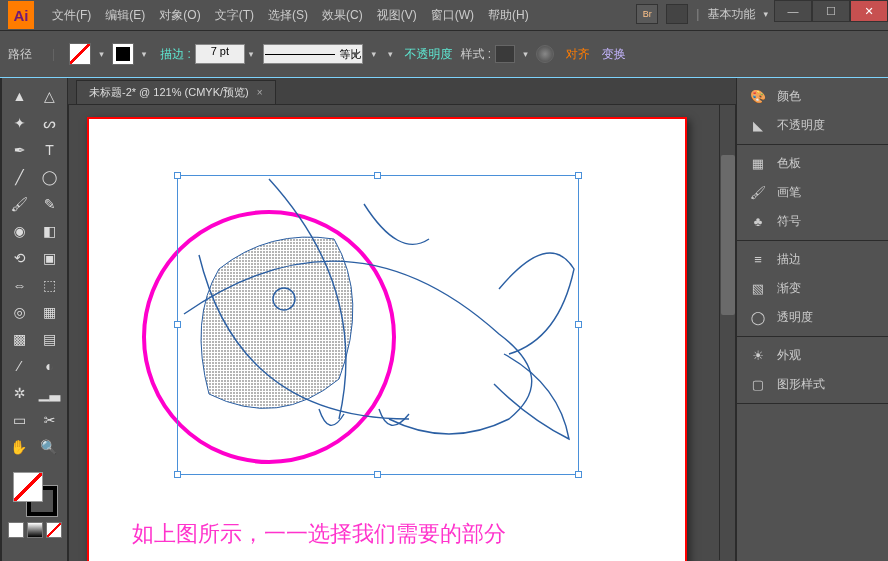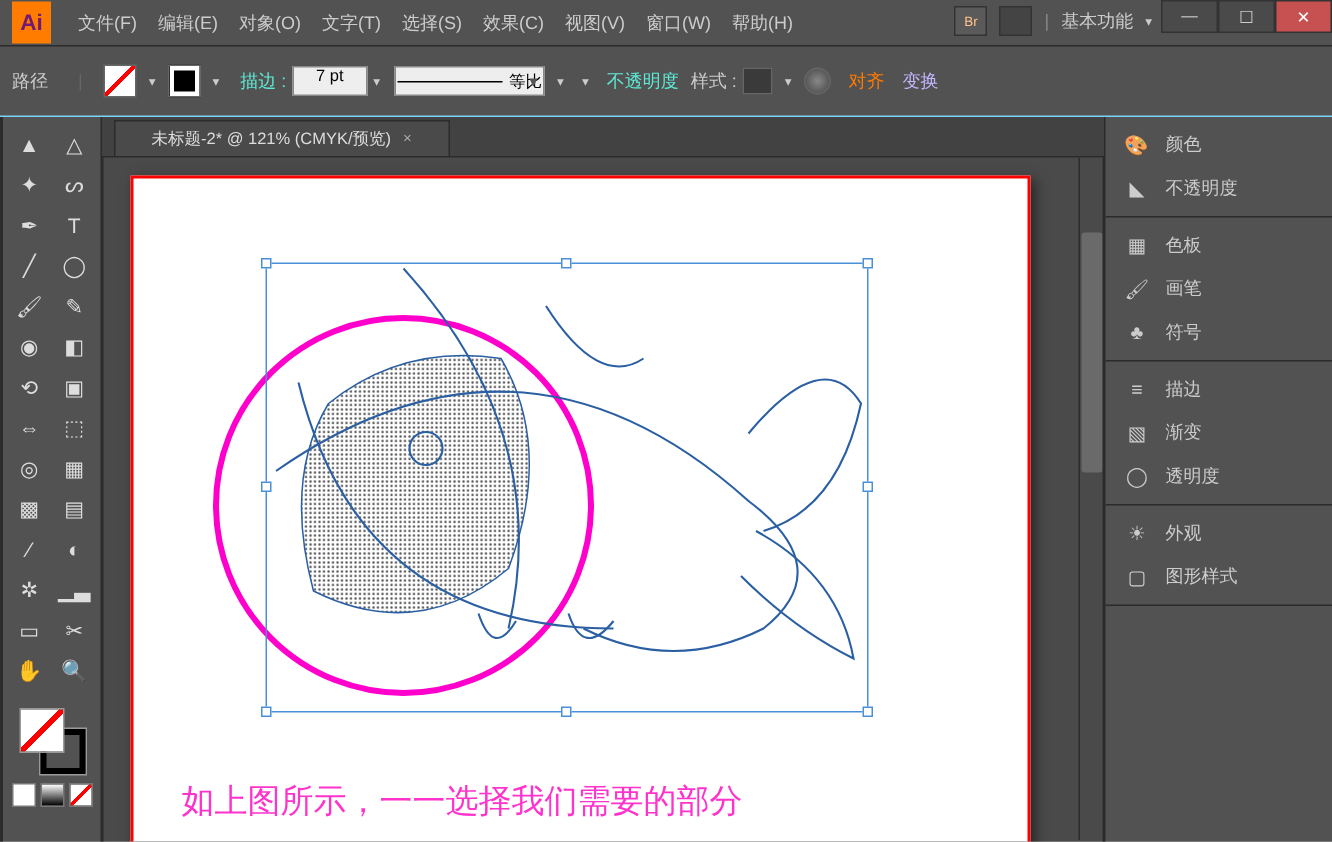--- a/index.html
+++ b/index.html
@@ -27,29 +27,29 @@
 .tools{width:68px;background:#525252;border-right:1px solid #2b2b2b;border-left:2px solid #2b2b2b;display:flex;flex-direction:column;align-items:center;padding-top:6px}
 .trow{display:flex;gap:2px;margin-bottom:3px}
 .tbtn{width:28px;height:24px;background:#525252;display:flex;align-items:center;justify-content:center;font-size:14px;color:#ddd;cursor:pointer}
 .fillstroke{margin-top:10px;position:relative;width:44px;height:44px}
 .fs-f{position:absolute;width:30px;height:30px;background:linear-gradient(135deg,#fff 45%,red 45%,red 55%,#fff 55%);border:1px solid #999}
 .fs-s{position:absolute;width:30px;height:30px;right:0;bottom:0;background:#525252;border:4px solid #000;box-shadow:0 0 0 1px #999}
 .mini-sw{display:flex;gap:3px;margin-top:6px}
 .ms{width:16px;height:16px;border:1px solid #777}
 .doc-area{flex:1;background:#4a4a4a;display:flex;flex-direction:column}
 .tab-row{height:26px;background:#424242;display:flex;align-items:flex-end;padding-left:8px}
-.tab{height:24px;background:#4a4a4a;border:1px solid #2b2b2b;border-bottom:none;padding:4px 24px;font-size:11px;color:#ddd;display:flex;align-items:center;gap:8px}
+.tab{height:24px;background:#4a4a4a;border:1px solid #2b2b2b;border-bottom:none;padding:4px 12px;font-size:11px;color:#ddd;display:flex;align-items:center;gap:8px}
 .tab .x{font-size:10px;color:#aaa;cursor:pointer}
 .canvas-wrap{flex:1;position:relative;overflow:hidden;border:1px solid #2b2b2b}
 .scrollbar-v{position:absolute;right:0;top:0;bottom:16px;width:16px;background:#4a4a4a;border-left:1px solid #2b2b2b}
 .scrollbar-v .thumb{position:absolute;top:50px;width:14px;height:160px;background:#6a6a6a;left:1px;border-radius:2px}
 .artboard{position:absolute;left:18px;top:12px;width:600px;height:464px;background:#fff;border:2px solid red;box-shadow:3px 3px 8px rgba(0,0,0,.5)}
 .sel-box{position:absolute;border:1px solid #4a90d9}
 .handle{position:absolute;width:7px;height:7px;background:#fff;border:1px solid #4a90d9}
-.caption{position:absolute;left:32px;bottom:30px;font-size:22px;color:#ff33cc;font-family:"SimSun","Microsoft YaHei"}
+.caption{position:absolute;left:43px;bottom:30px;font-size:22px;color:#ff33cc;font-family:"SimSun","Microsoft YaHei"}
 .panels{width:152px;background:#525252;border-left:1px solid #2b2b2b;display:flex;flex-direction:column}
 .pgroup{border-bottom:1px solid #2b2b2b;padding:4px 0}
 .pitem{display:flex;align-items:center;gap:10px;padding:6px 12px;font-size:12px;cursor:pointer}
 .pi-icon{width:18px;height:16px;display:flex;align-items:center;justify-content:center;font-size:13px;color:#ccc}
 svg{display:block}
 </style>
 </head>
 <body>
 
 <div class="titlebar">

